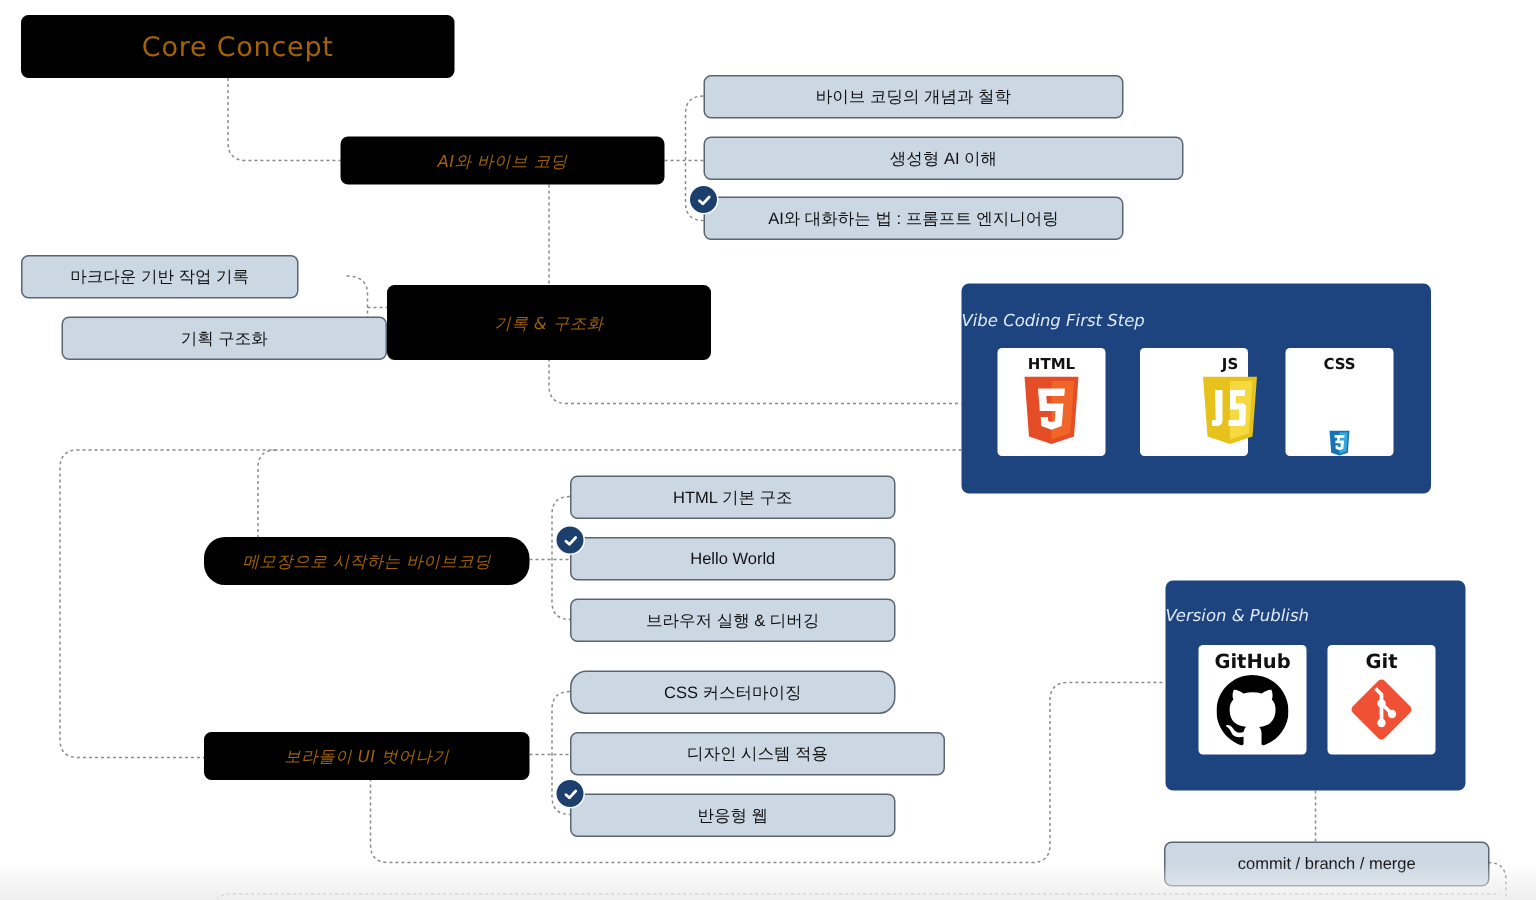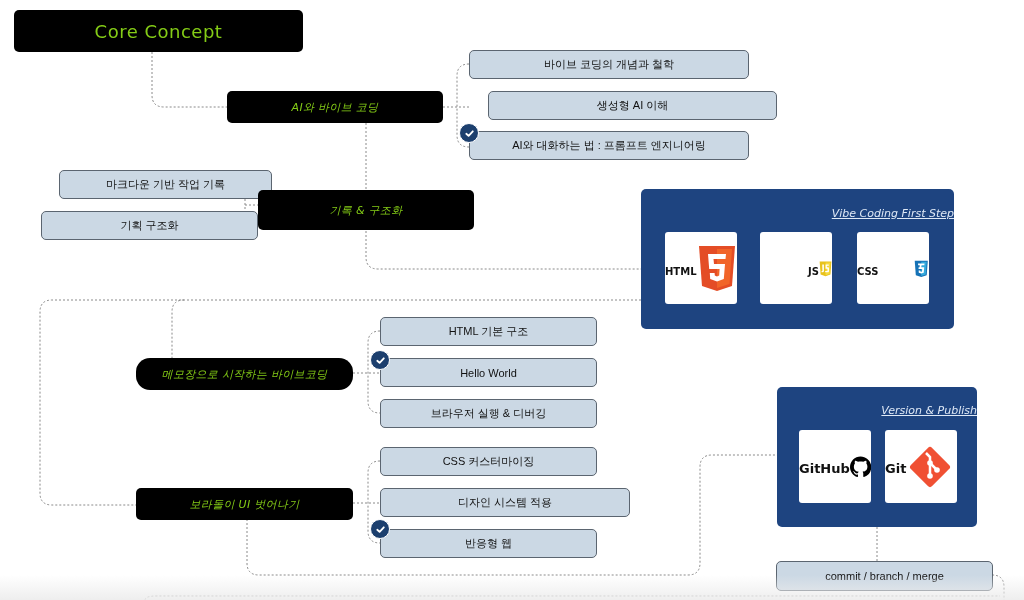--- a/index.html
+++ b/index.html
@@ -3,21 +3,21 @@
   <meta charset="utf-8">
   <style>
     * { box-sizing: border-box; margin: 0; padding: 0; }
     html, body { width: 1024px; height: 600px; overflow: hidden; background: #ffffff; }
     body { position: relative; font-family: "Liberation Sans", "DejaVu Sans", sans-serif; }
 
     #connectors { position: absolute; left: 0; top: 0; width: 1024px; height: 600px; pointer-events: none; }
     #connectors path { fill: none; stroke: #8a8a8a; stroke-width: 1; stroke-dasharray: 2 2; }
 
     .dark-node {
-      position: absolute; background: #000; color: #84cc16; border-radius: 5px;
+      position: absolute; background: #000; color: #a16207; border-radius: 5px;
       display: flex; align-items: center; justify-content: center;
       font-family: "DejaVu Sans", sans-serif; font-style: italic; font-size: 11px; letter-spacing: 0.3px;
     }
     .dark-node.root { font-size: 18px; font-style: normal; font-family: "DejaVu Sans", sans-serif; letter-spacing: 0.5px; }
 
     .leaf {
       position: absolute; background: #cbd8e4; border: 1px solid #5b6570; border-radius: 5px;
       display: flex; align-items: center; justify-content: center;
       font-size: 11px; color: #111; height: 29px;
     }
@@ -26,26 +26,26 @@
       position: absolute; width: 20px; height: 20px; border-radius: 50%;
       background: #1c3f6e; display: flex; align-items: center; justify-content: center;
       border: 1.5px solid #fff;
     }
     .check svg { width: 11px; height: 11px; }
 
     .panel {
       position: absolute; background: #1e4480; border-radius: 5px;
     }
     .panel-title {
-      position: absolute; left: 0; right: 0; text-align: right; color: #dfe9f6;
-      font-family: "DejaVu Sans", sans-serif; font-style: italic; font-size: 11px; text-decoration: underline;
+      position: absolute; left: 0; right: 0; text-align: left; color: #dfe9f6;
+      font-family: "DejaVu Sans", sans-serif; font-style: italic; font-size: 11px;
     }
     .tile {
       position: absolute; background: #fff; border-radius: 3px;
-      display: flex; flex-direction: row; align-items: center; justify-content: flex-start;
+      display: flex; flex-direction: column; align-items: center; justify-content: flex-start;
     }
     .tile-label { font-family: "DejaVu Sans", sans-serif; font-weight: bold; font-size: 10px; color: #111; margin-top: 6px; }
     .tile-label.big { font-size: 13px; margin-top: 4px; }
 
     .fade { position: absolute; left: 0; top: 575px; width: 1024px; height: 25px;
       background: linear-gradient(to bottom, rgba(240,240,240,0) 0%, rgba(236,236,236,0.9) 100%); }
   </style>
 </head>
 <body>
 
@@ -81,39 +81,39 @@
 <div class="dark-node root" style="left:14px; top:10px; width:289px; height:42px;">
   <span>Core Concept</span>
 </div>
 
 <div class="dark-node" style="left:227px; top:91px; width:216px; height:32px;">
   <span>AI와 바이브 코딩</span>
 </div>
 <div class="leaf" style="left:469px; top:50px; width:280px;">
   <span>바이브 코딩의 개념과 철학</span>
 </div>
-<div class="leaf" style="left:488px; top:91px; width:289px;">
+<div class="leaf" style="left:469px; top:91px; width:320px;">
   <span>생성형 AI 이해</span>
 </div>
 <div class="leaf" style="left:469px; top:131px; width:280px;">
   <span>AI와 대화하는 법 : 프롬프트 엔지니어링</span>
 </div>
 <div class="check" style="left:459px; top:123px;">
   <svg viewBox="0 0 12 12">
       <path d="M2.5 6.3 L5 8.6 L9.6 3.6" stroke="#fff" stroke-width="2" fill="none" stroke-linecap="round" stroke-linejoin="round"></path>
     </svg>
 </div>
 
-<div class="leaf" style="left:14px; top:170px; width:213px;margin-left:45px;">
+<div class="leaf" style="left:14px; top:170px; width:185px;">
   <span>마크다운 기반 작업 기록</span>
 </div>
 <div class="leaf" style="left:14px; top:211px; width:217px;margin-left:27px;">
   <span>기획 구조화</span>
 </div>
-<div class="dark-node" style="left:258px; top:190px; width:216px; height:40px;">
+<div class="dark-node" style="left:258px; top:190px; width:216px; height:50px;">
   <span>기록 &amp; 구조화</span>
 </div>
 
 <div class="panel" style="left:641px; top:189px; width:313px; height:140px;">
   <div class="panel-title" style="top:18px;">Vibe Coding First Step</div>
 
   <div class="tile" style="left:24px; top:43px; width:72px; height:72px;">
     <span class="tile-label">HTML</span>
     <svg width="40" height="46" viewBox="0 0 40 46" style="margin-top:2px;">
       <path d="M2 0 H38 L35 40 L20 45 L5 40 Z" fill="#e44d26"></path>
@@ -156,21 +156,21 @@
 </div>
 <div class="check" style="left:370px; top:350px;">
   <svg viewBox="0 0 12 12">
       <path d="M2.5 6.3 L5 8.6 L9.6 3.6" stroke="#fff" stroke-width="2" fill="none" stroke-linecap="round" stroke-linejoin="round"></path>
     </svg>
 </div>
 
 <div class="dark-node" style="left:136px; top:488px; width:217px; height:32px;">
   <span>보라돌이 UI 벗어나기</span>
 </div>
-<div class="leaf" style="left:380px; top:447px; width:217px;">
+<div class="leaf" style="left:380px; top:447px; width:217px;border-radius:11px;">
   <span>CSS 커스터마이징</span>
 </div>
 <div class="leaf" style="left:380px; top:488px; width:250px;">
   <span>디자인 시스템 적용</span>
 </div>
 <div class="leaf" style="left:380px; top:529px; width:217px;">
   <span>반응형 웹</span>
 </div>
 <div class="check" style="left:370px; top:519px;">
   <svg viewBox="0 0 12 12">

